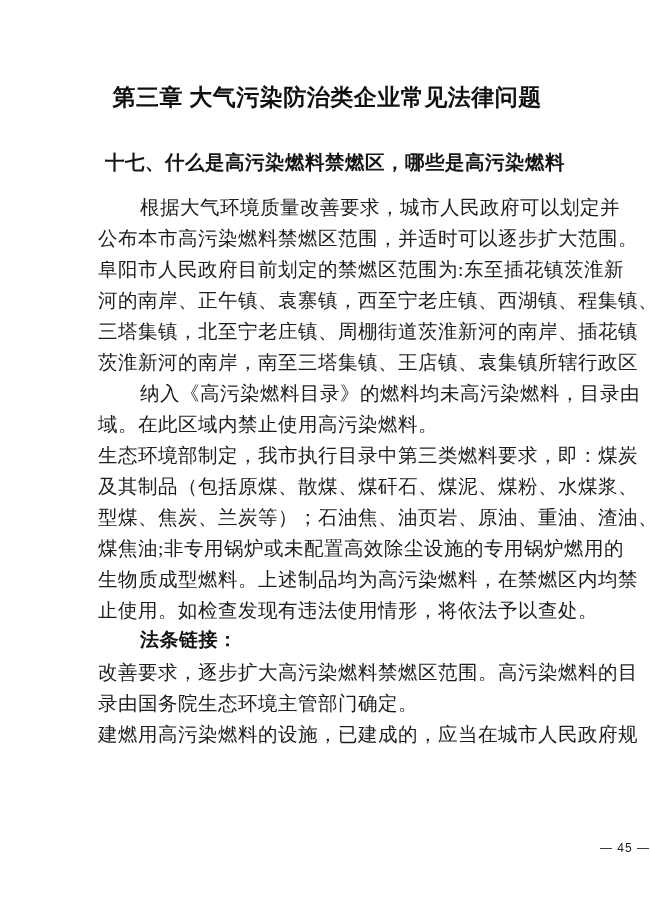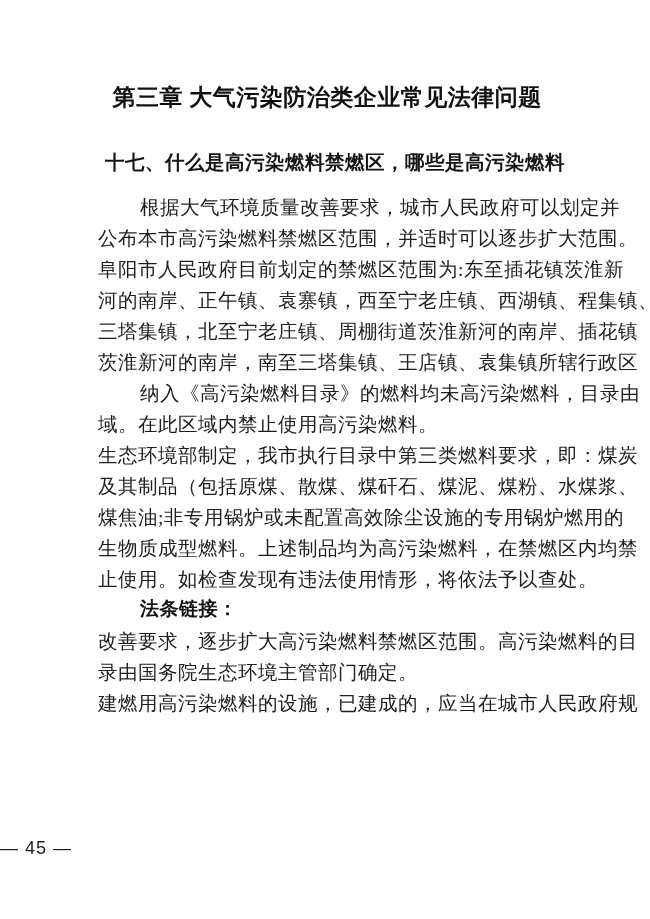--- a/index.html
+++ b/index.html
@@ -74,23 +74,23 @@
     font-family: Liberation Mono, monospace;
     font-weight: bold;
     font-size: 19px;
     color: #141414;
   }
   .page-number {
     position: absolute;
     top: 839px;
     left: 0;
     right: 0;
-    text-align: left;
+    text-align: right;
     font-family: "Liberation Sans", "DejaVu Sans", sans-serif;
-    font-size: 18px;
+    font-size: 12px;
     line-height: 18px;
     color: #1d1d1d;
     letter-spacing: 1px;
   }
 </style>
 </head>
 <body>
 
 <div class="page">
   <h1 class="chapter-title">第三章 大气污染防治类企业常见法律问题</h1>
@@ -99,20 +99,21 @@
       <div class="line indent fill">根据大气环境质量改善要求，城市人民政府可以划定并</div>
       <div class="line fill">公布本市高污染燃料禁燃区范围，并适时可以逐步扩大范围。</div>
       <div class="line fill">阜阳市人民政府目前划定的禁燃区范围为:东至插花镇茨淮新</div>
       <div class="line fill">河的南岸、正午镇、袁寨镇，西至宁老庄镇、西湖镇、程集镇、</div>
       <div class="line fill">三塔集镇，北至宁老庄镇、周棚街道茨淮新河的南岸、插花镇</div>
       <div class="line fill">茨淮新河的南岸，南至三塔集镇、王店镇、袁集镇所辖行政区</div>
       <div class="line indent fill">纳入《高污染燃料目录》的燃料均未高污染燃料，目录由</div>
       <div class="line">域。在此区域内禁止使用高污染燃料。</div>
       <div class="line fill">生态环境部制定，我市执行目录中第三类燃料要求，即：煤炭</div>
       <div class="line fill">及其制品（包括原煤、散煤、煤矸石、煤泥、煤粉、水煤浆、</div>
+      <div class="line fill">型煤、焦炭、兰炭等）；石油焦、油页岩、原油、重油、渣油、</div>
       <div class="line fill">煤焦油;非专用锅炉或未配置高效除尘设施的专用锅炉燃用的</div>
       <div class="line fill">生物质成型燃料。上述制品均为高污染燃料，在禁燃区内均禁</div>
       <div class="line">止使用。如检查发现有违法使用情形，将依法予以查处。</div>
       <div class="line label-line indent">法条链接：</div>
       <div class="line fill">改善要求，逐步扩大高污染燃料禁燃区范围。高污染燃料的目</div>
       <div class="line">录由国务院生态环境主管部门确定。</div>
       <div class="line fill">建燃用高污染燃料的设施，已建成的，应当在城市人民政府规</div>
     </div>
   <div class="page-number">— 45 —</div>
 </div>

